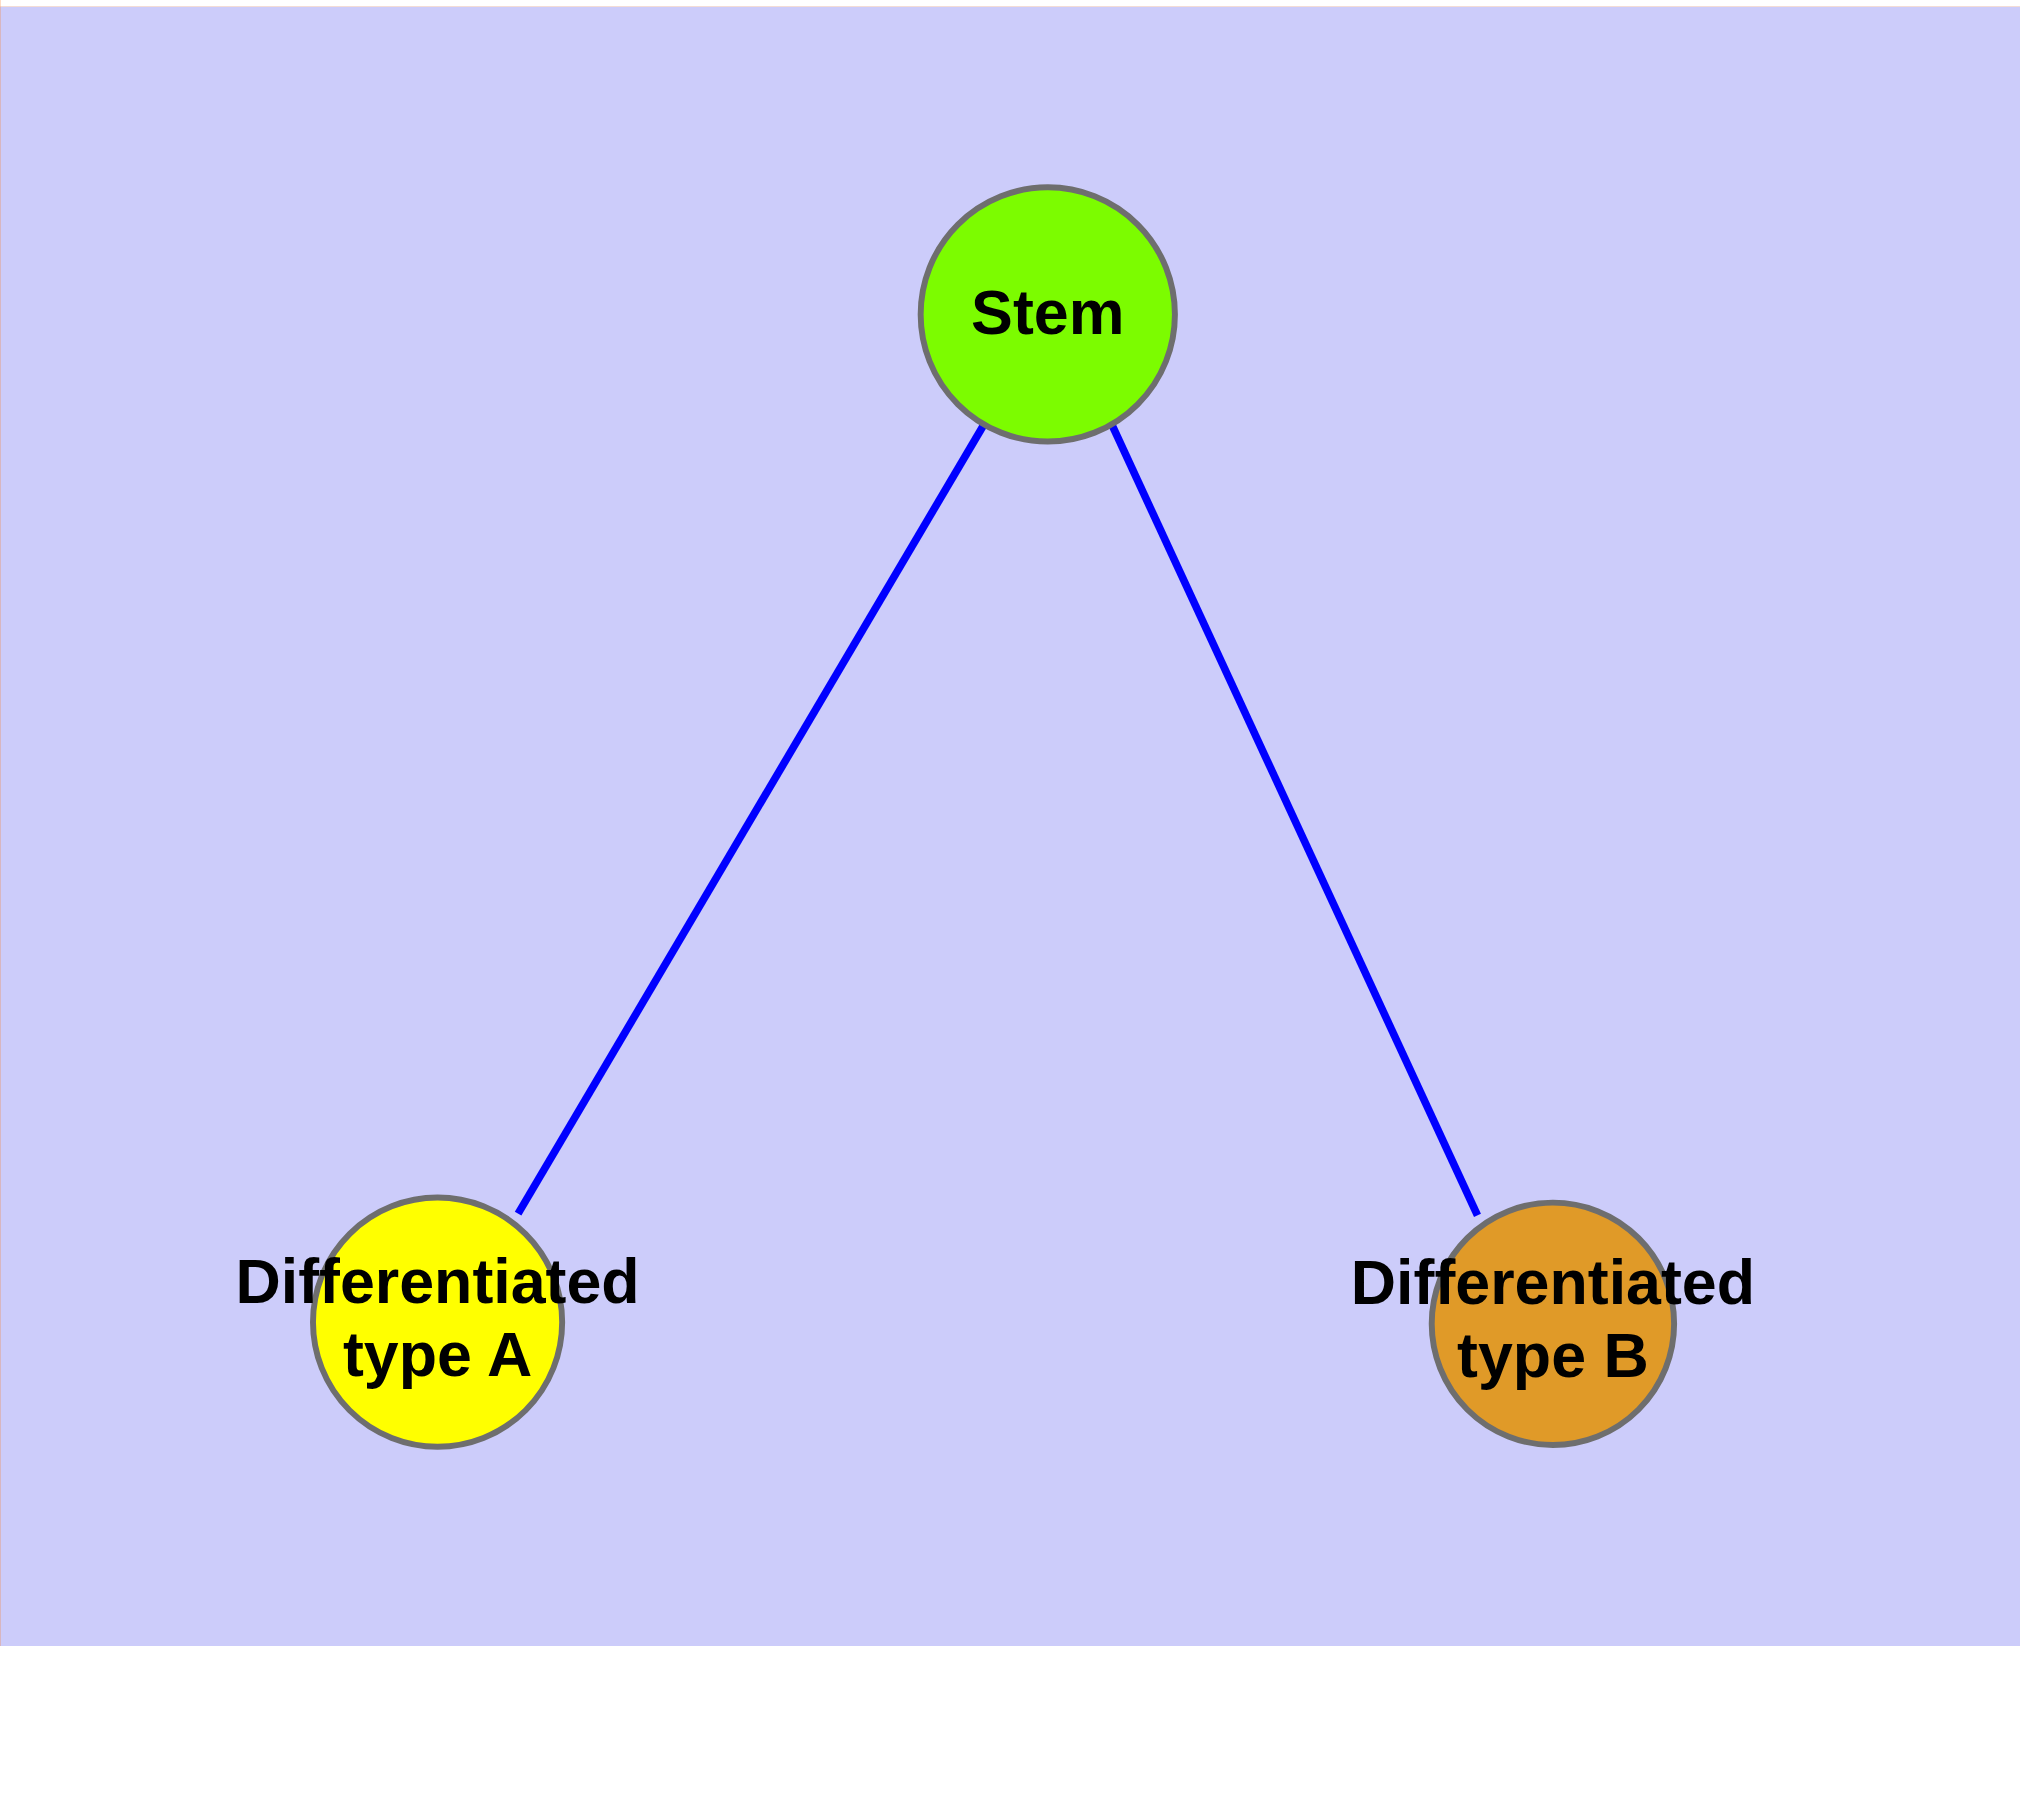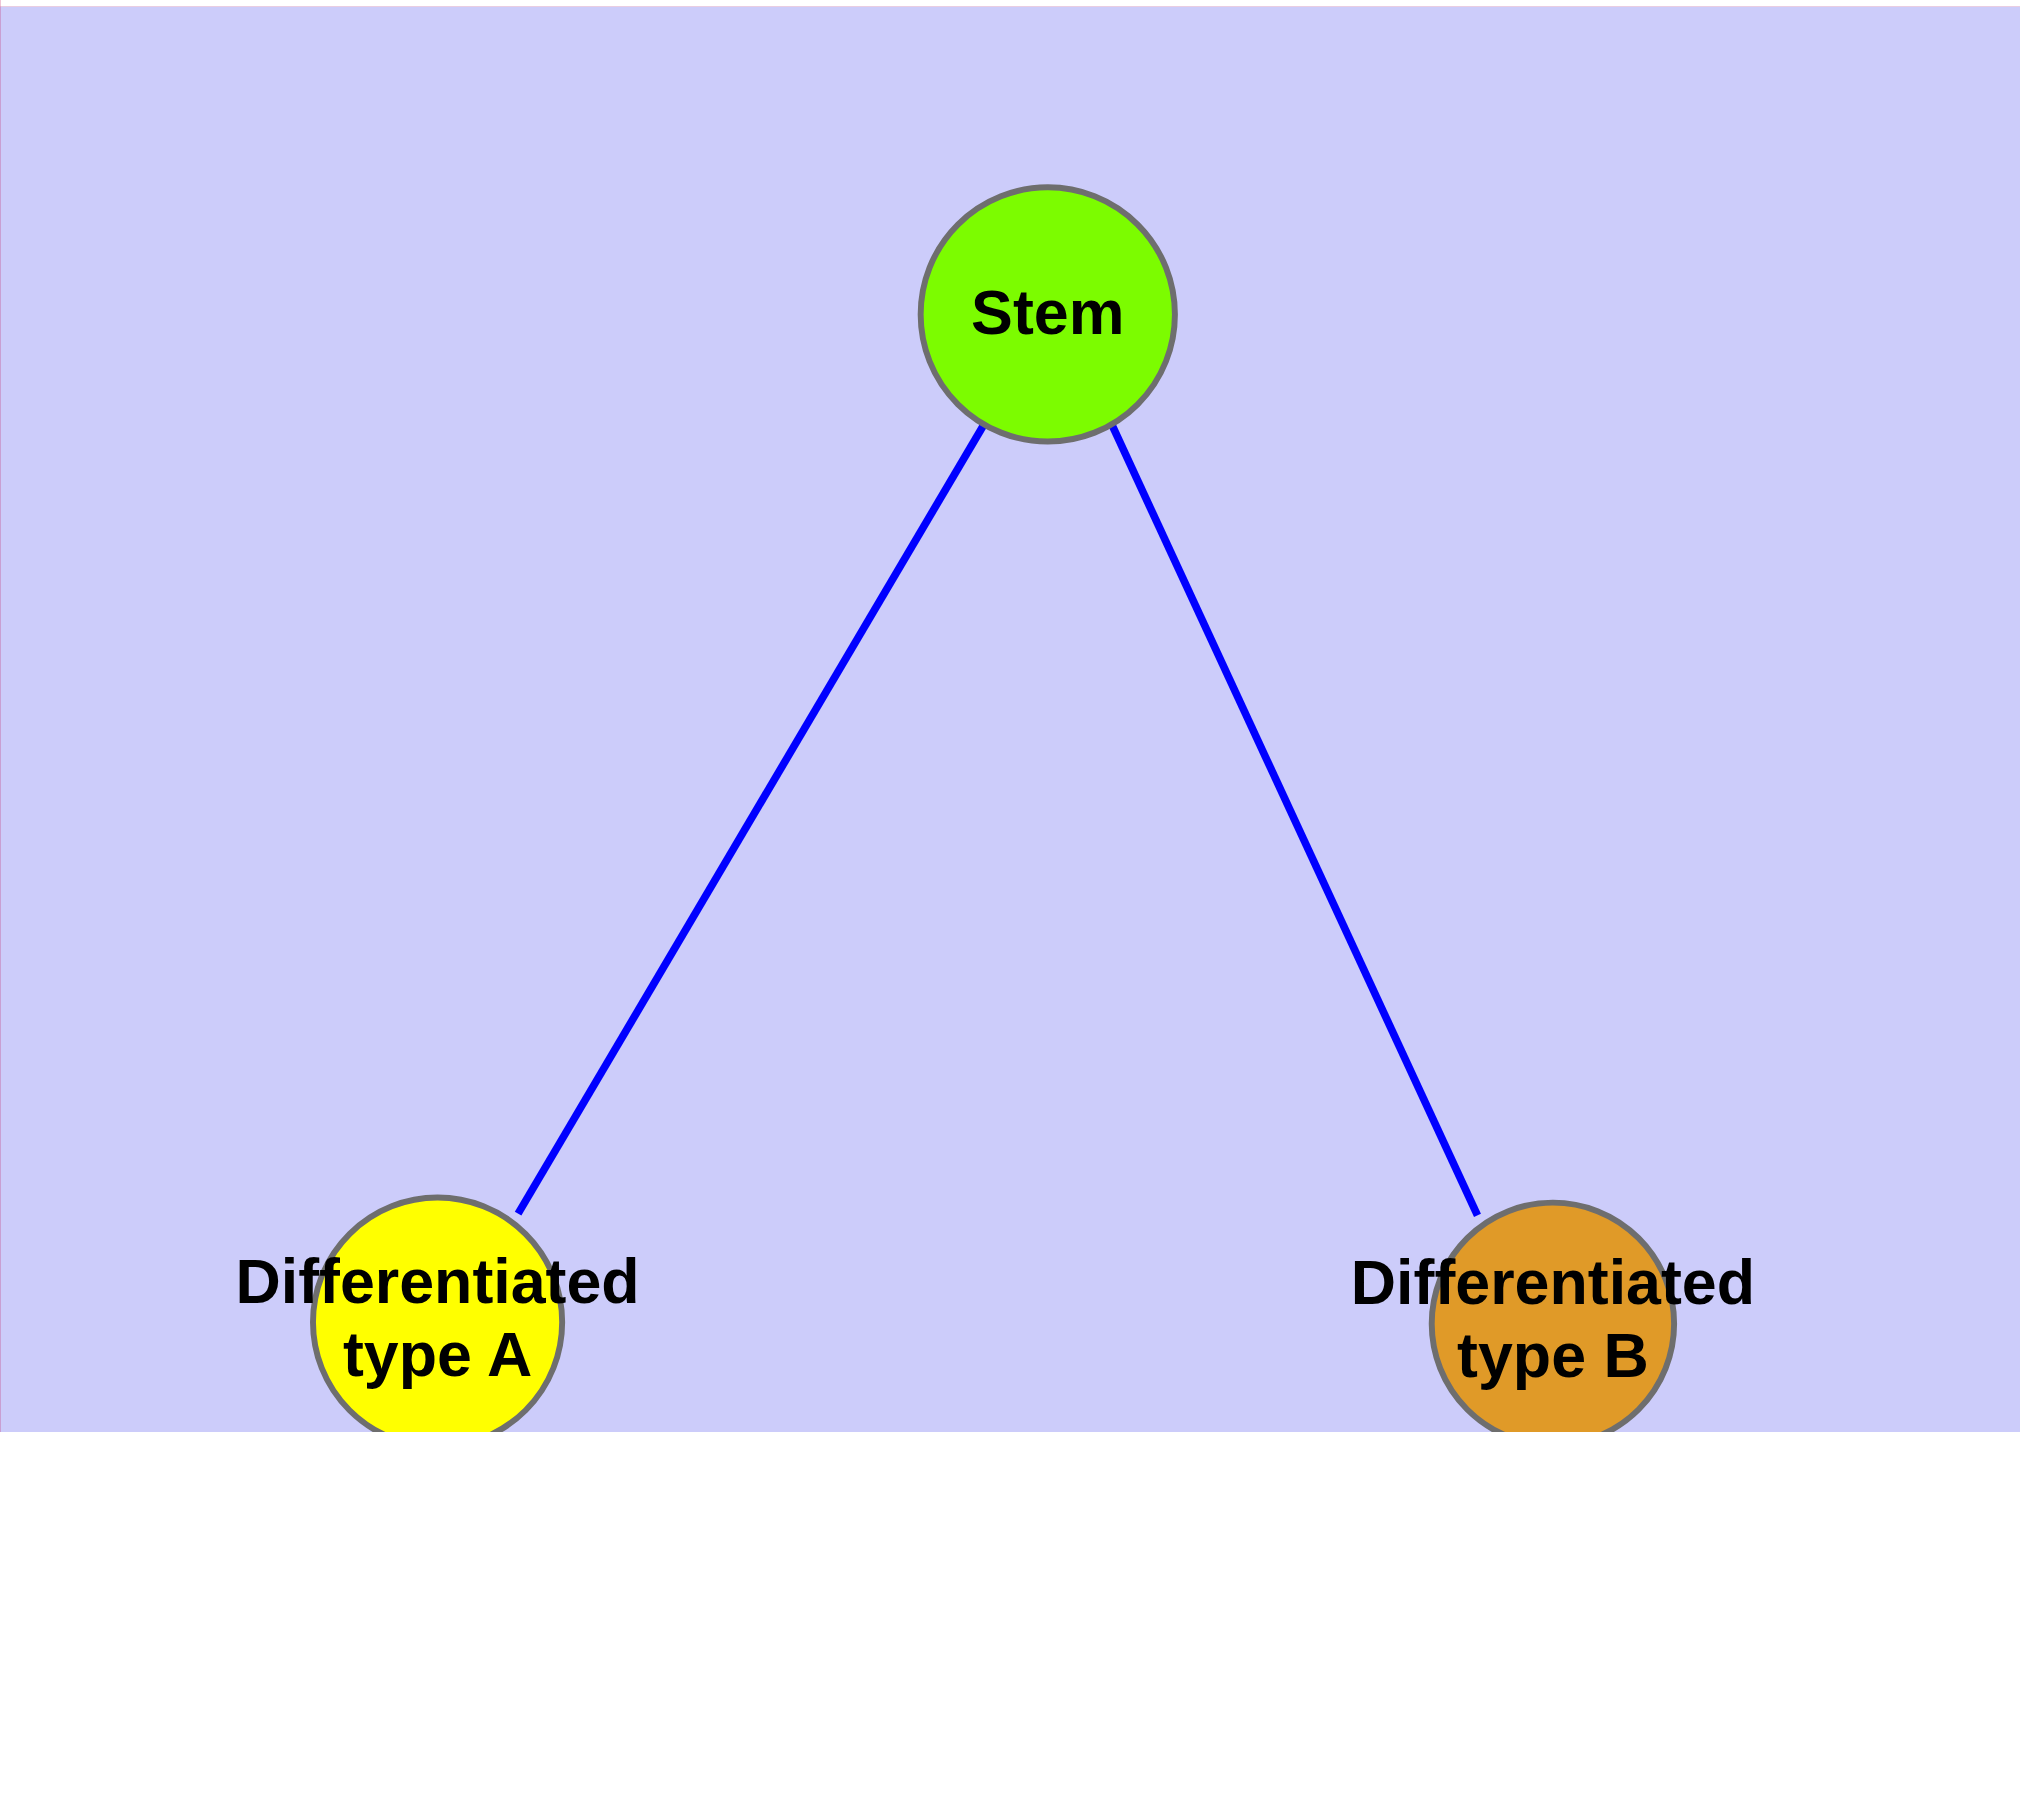--- a/index.html
+++ b/index.html
@@ -7,23 +7,23 @@
     margin: 0;
     padding: 0;
     background: #ffffff;
   }
   body {
     font-family: "Liberation Sans", sans-serif;
   }
   #canvas {
     position: relative;
     width: 2021px;
-    height: 1432px;
+    height: 1646px;
     overflow: hidden;
-    background: #be185d;
+    background: #f97316;
   }
   #graph-svg {
     position: absolute;
     top: 0;
     left: 0;
     width: 2021px;
     height: 1812px;
     display: block;
   }
   .node-label {

